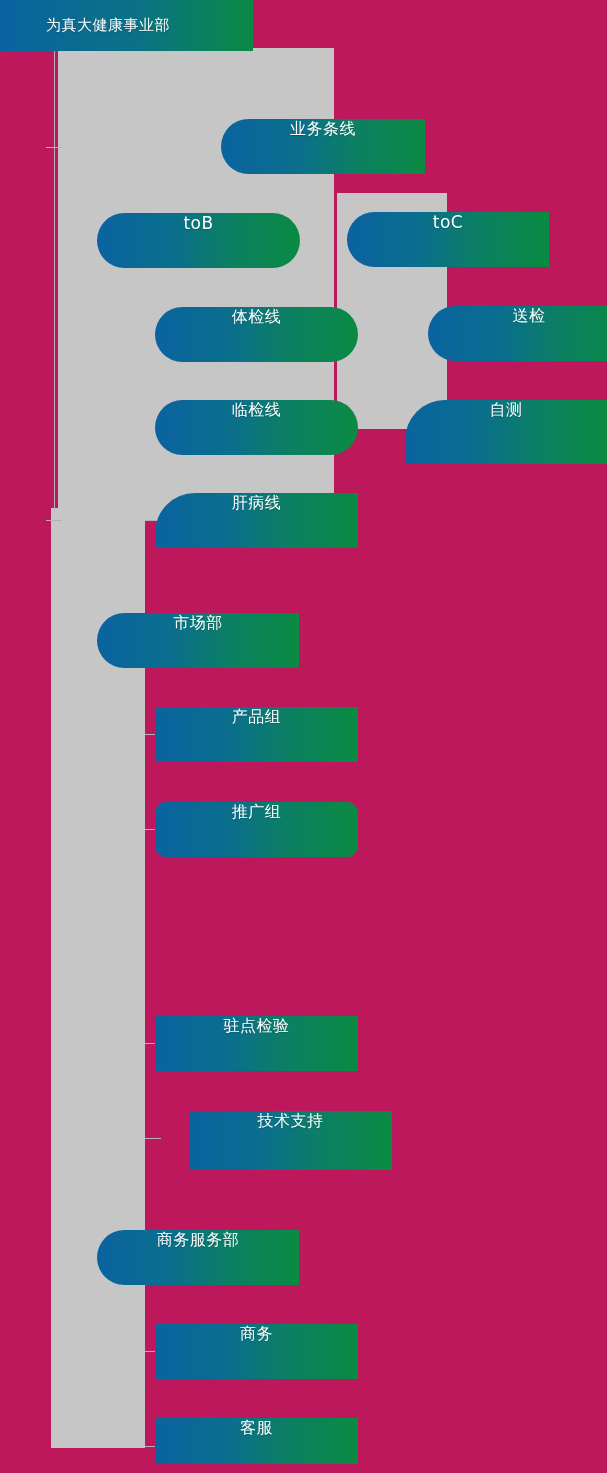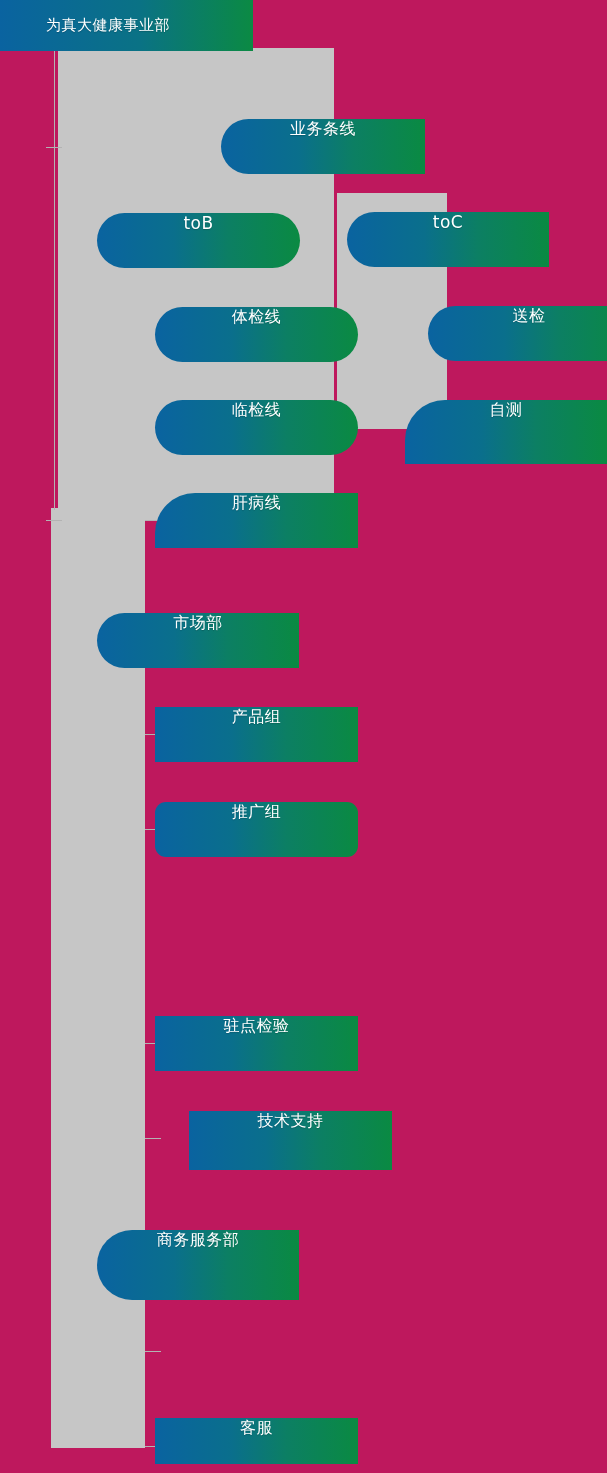--- a/index.html
+++ b/index.html
@@ -135,20 +135,23 @@
     <span>推广组</span>
   </div>
 
   <div class="node rect f16" style="left:155px; top:1016px; width:203px; height:55px;">
     <span>驻点检验</span>
   </div>
   <div class="node rect f16" style="left:155px; top:1111px; width:203px; height:59px;margin-left:34px;">
     <span>技术支持</span>
   </div>
 
-  <div class="node pill-left f16" style="left:97px; top:1230px; width:202px; height:70px;">
+  <div class="node pill-left f16" style="left:97px; top:1230px; width:202px; height:55px;">
     <span>商务服务部</span>
+  </div>
+  <div class="node rect f16" style="left:155px; top:1324px; width:203px; height:55px;">
+    <span>商务</span>
   </div>
   <div class="node rect f16" style="left:155px; top:1418px; width:203px; height:46px;">
     <span>客服</span>
   </div>
 
 </div>
 
 </body></html>

